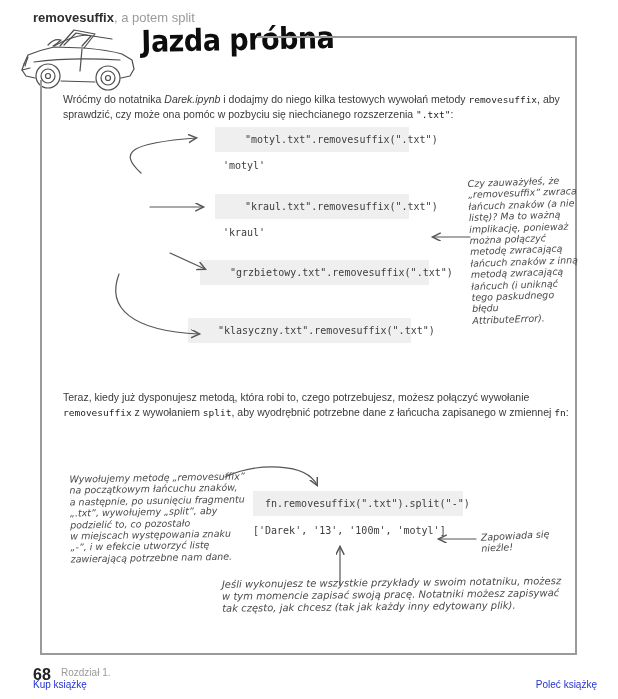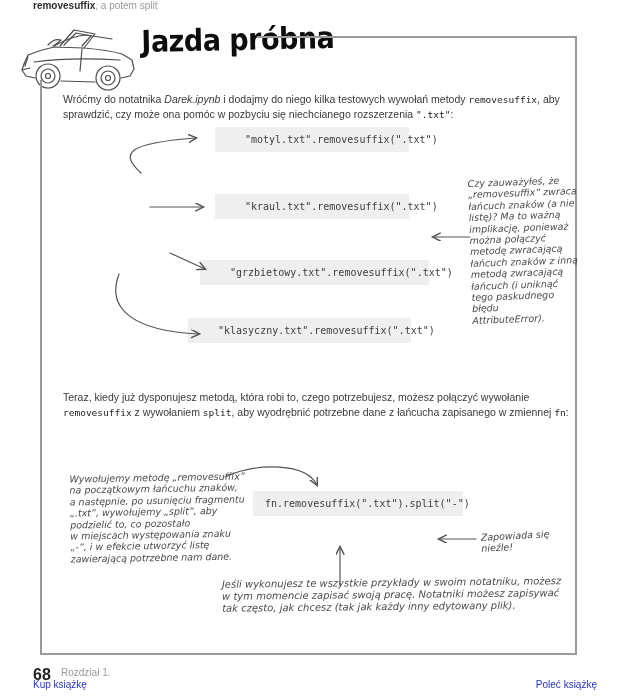--- a/index.html
+++ b/index.html
@@ -1,21 +1,21 @@
 <!DOCTYPE html>
 <html><head>
 <meta charset="utf-8">
 <style>
   html,body { margin:0; padding:0; background:#ffffff; }
   #page {
     position:relative; width:618px; height:699px; background:#fff;
     font-family:"Liberation Sans", sans-serif; overflow:hidden; color:#333;
   }
   
-  .runhead { position:absolute; left:33px; top:0; font-size:10px; color:#9a9a9a; }
+  .runhead { position:absolute; left:33px; top:10px; font-size:13px; color:#9a9a9a; }
   .runhead .kw { color:#2e2e2e; font-weight:bold; }
   
   .car { position:absolute; left:20px; top:24px; width:120px; height:70px; }
   
   .title {
     position:absolute; left:141px; top:24px; font-family:"DejaVu Sans", sans-serif;
     font-size:27px; font-weight:bold; color:#0d0d0d;
     transform: rotate(-1.2deg) scaleY(1.12); transform-origin:left top; letter-spacing:-0.5px;
   }
   
@@ -93,35 +93,38 @@
 
   <div class="fr fr-top"></div>
   <div class="fr fr-right"></div>
   <div class="fr fr-bottom"></div>
   <div class="fr fr-left"></div>
 
   <div class="para intro"><span>Wróćmy do notatnika </span><span class="ital">Darek.ipynb</span><span> i dodajmy do niego kilka testowych wywołań metody </span><span class="mono">removesuffix</span><span>, aby sprawdzić, czy może ona pomóc w pozbyciu się niechcianego rozszerzenia </span><span class="mono">".txt"</span><span>:</span></div>
 
   <div class="cell c0">
     <div class="cell-in">"motyl.txt".removesuffix(".txt")</div>
+    <div class="cell-out">'motyl'</div>
   </div>
   <div class="cell c1">
     <div class="cell-in">"kraul.txt".removesuffix(".txt")</div>
+    <div class="cell-out">'kraul'</div>
   </div>
   <div class="cell c2">
     <div class="cell-in">"grzbietowy.txt".removesuffix(".txt")</div>
   </div>
   <div class="cell c3">
     <div class="cell-in">"klasyczny.txt".removesuffix(".txt")</div>
   </div>
 
   <div class="para para2"><span>Teraz, kiedy już dysponujesz metodą, która robi to, czego potrzebujesz, możesz połączyć wywołanie </span><span class="mono">removesuffix</span><span> z wywołaniem </span><span class="mono">split</span><span>, aby wyodrębnić potrzebne dane z łańcucha zapisanego w zmiennej </span><span class="mono">fn</span><span>:</span></div>
 
   <div class="cell cf">
     <div class="cell-in">fn.removesuffix(".txt").split("-")</div>
+    <div class="cell-out">['Darek', '13', '100m', 'motyl']</div>
   </div>
 
   <div class="hand ann-right">Czy zauważyłeś, że
 „removesuffix” zwraca
 łańcuch znaków (a nie
 listę)? Ma to ważną
 implikację, ponieważ
 można połączyć
 metodę zwracającą
 łańcuch znaków z inną

